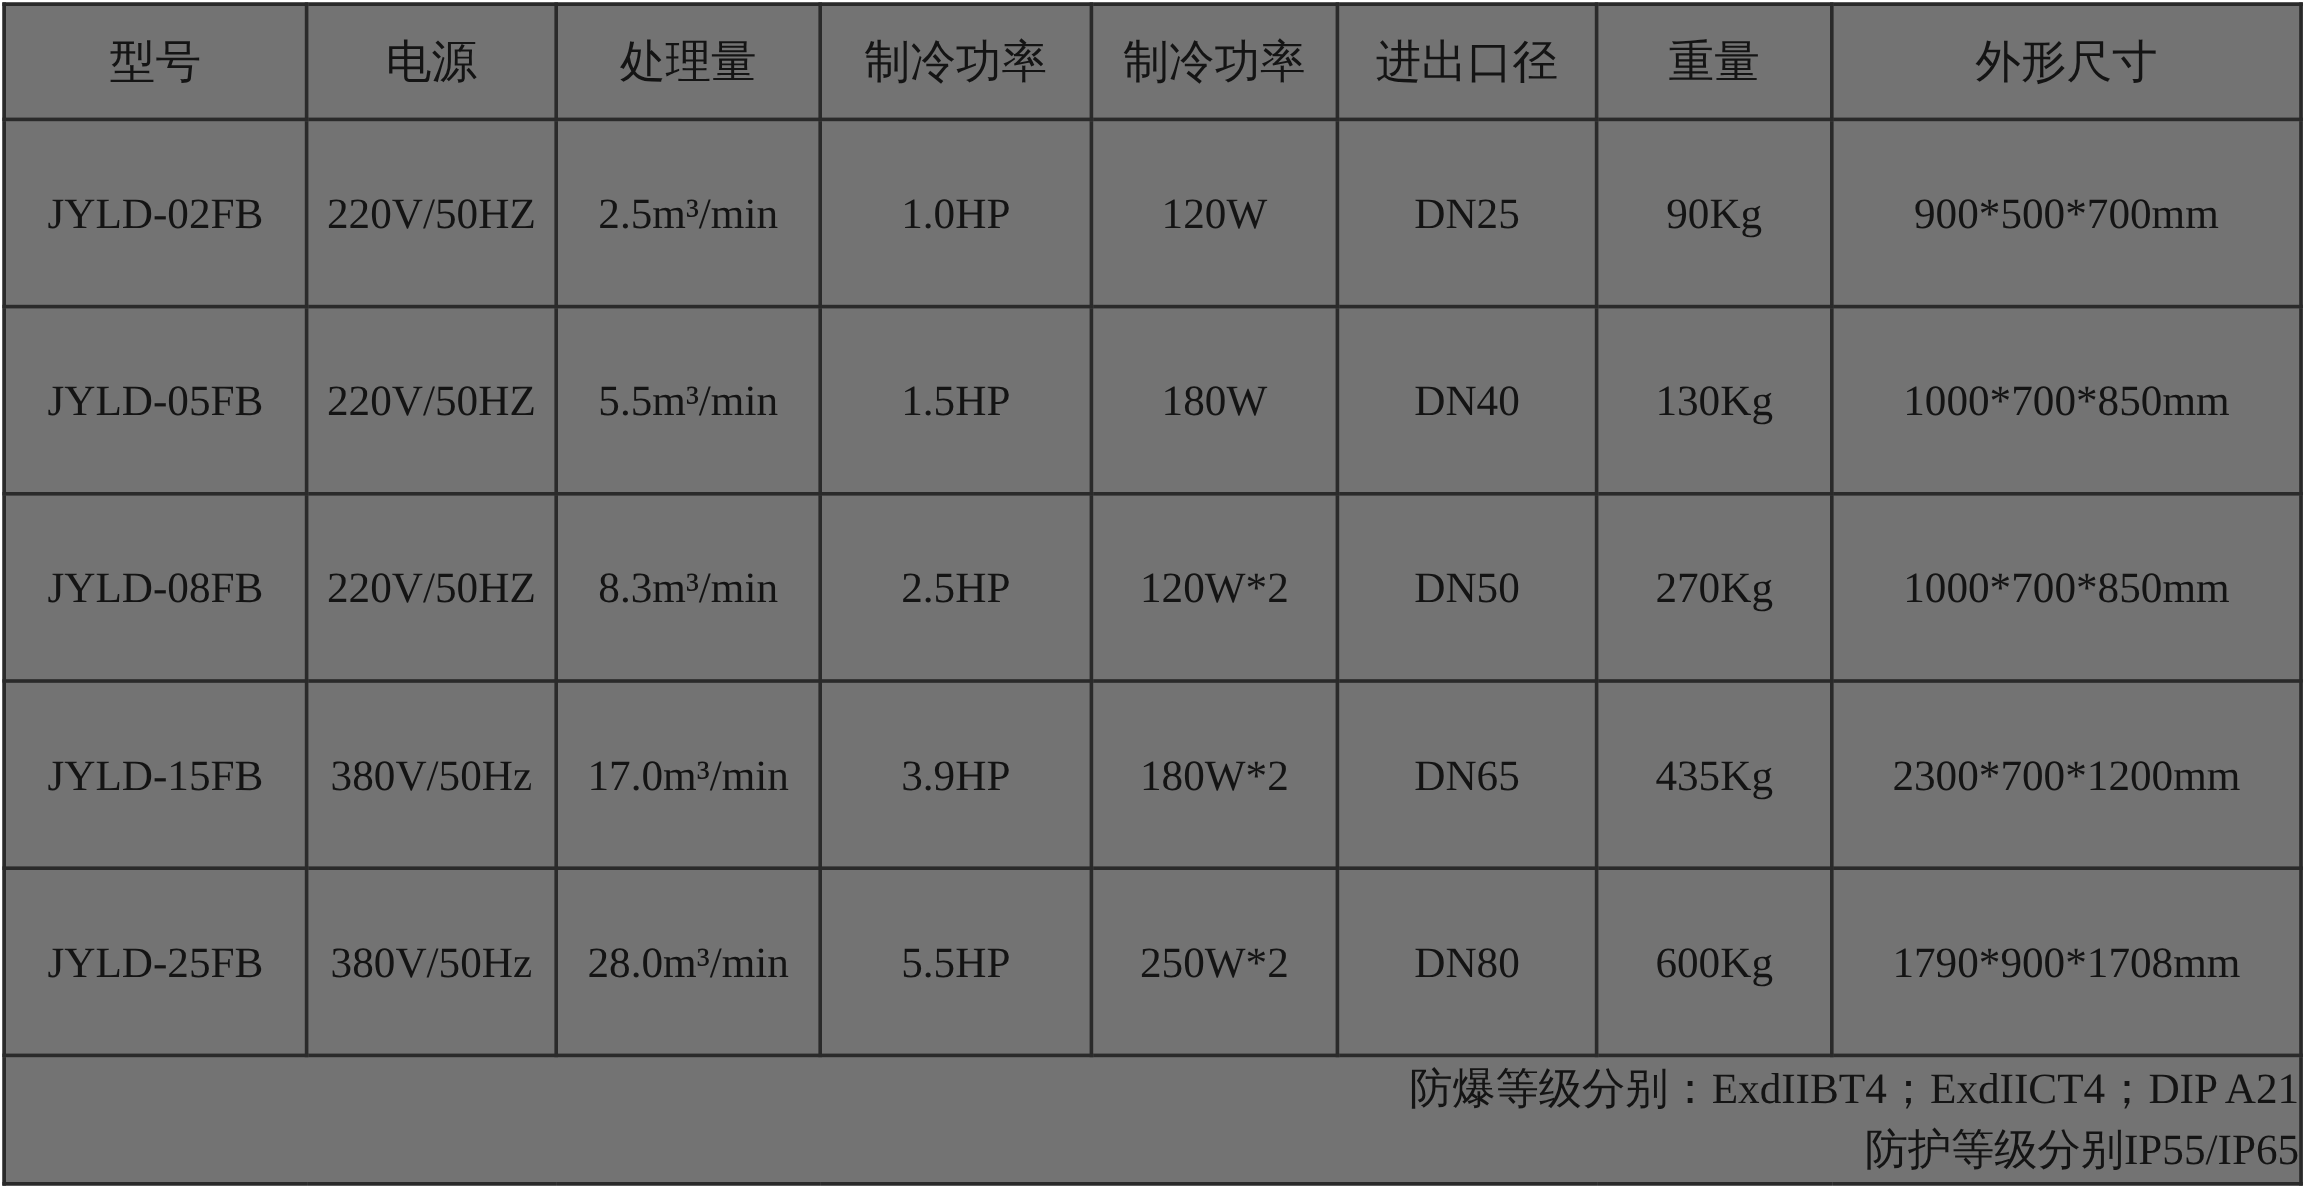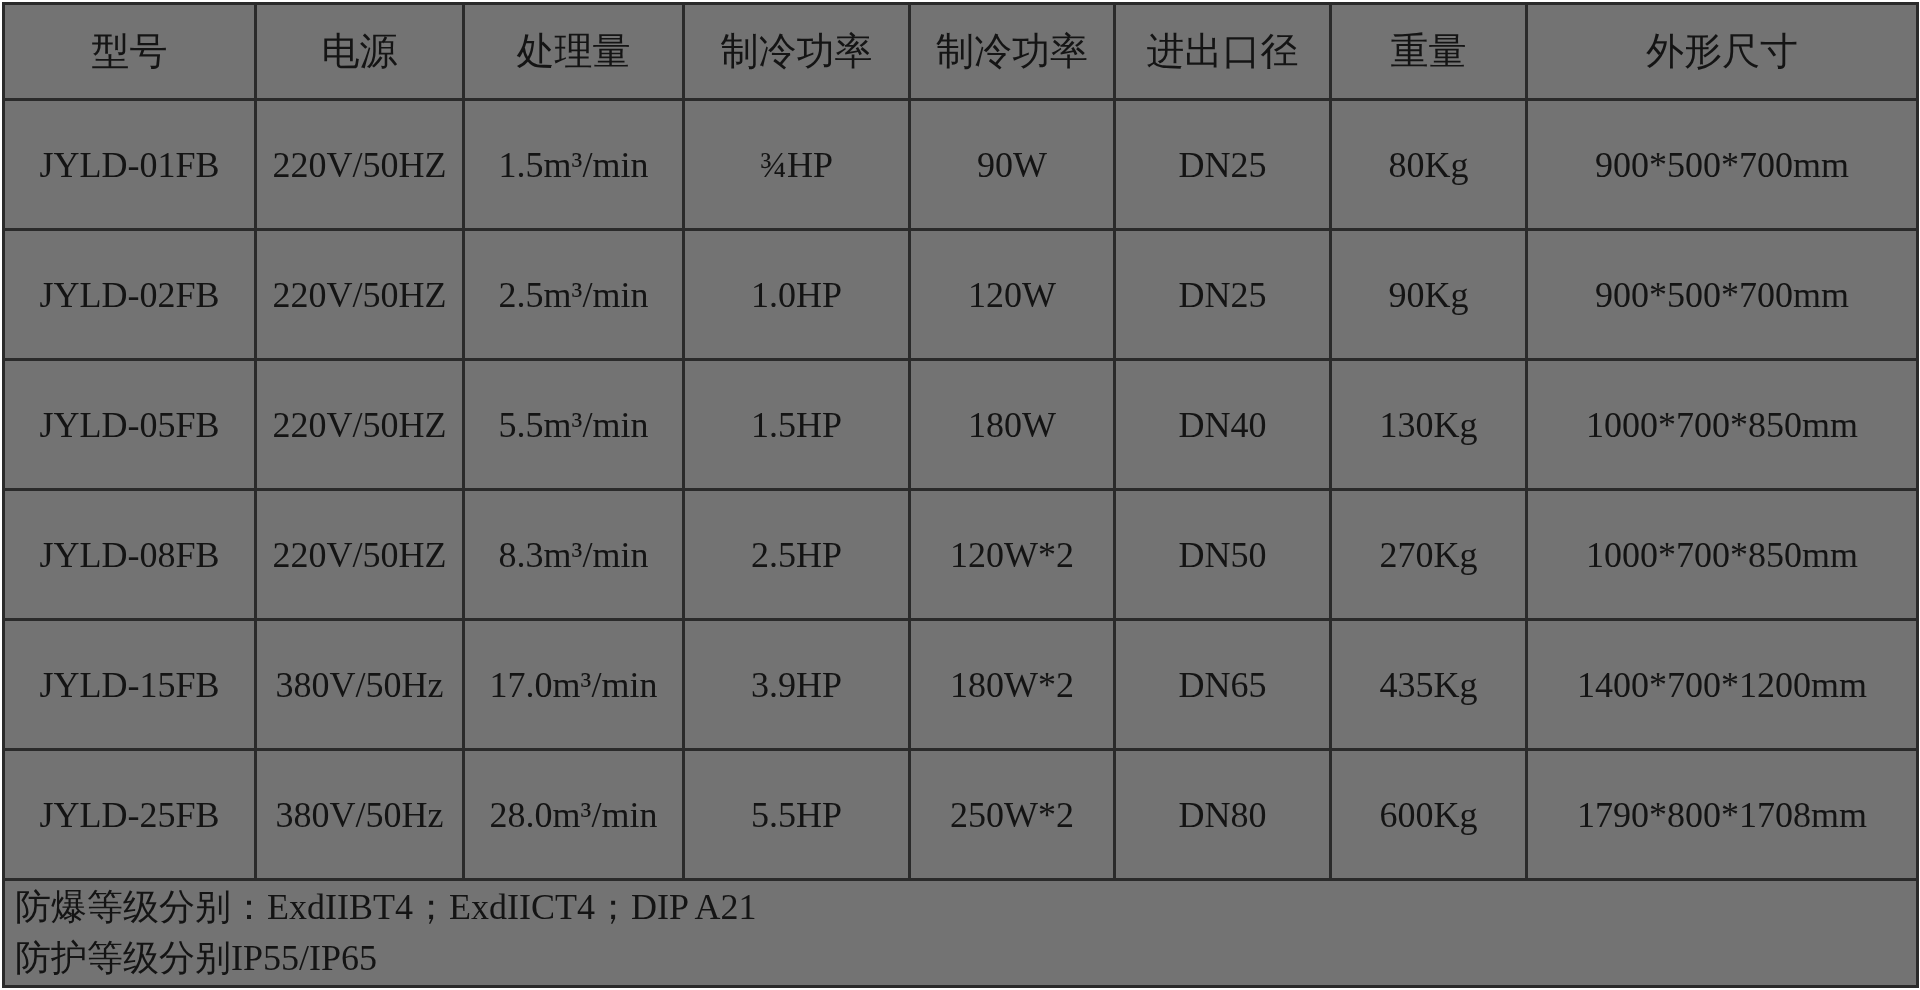--- a/index.html
+++ b/index.html
@@ -34,21 +34,21 @@
     font-size: 38px;
     font-weight: normal;
   }
   .spec-table tbody td {
     height: 68px;
     font-size: 36px;
     font-weight: normal;
   }
   .spec-table tfoot td {
     height: 104px;
-    text-align: left;
+    text-align: right;
     vertical-align: middle;
     font-size: 36px;
     padding-left: 10px;
     white-space: normal;
   }
   .footer-line {
     display: block;
     line-height: 1.42;
   }
 </style>
@@ -73,30 +73,20 @@
       <th>处理量</th>
       <th>制冷功率</th>
       <th>制冷功率</th>
       <th>进出口径</th>
       <th>重量</th>
       <th>外形尺寸</th>
     </tr>
   </thead>
   <tbody>
     <tr>
-      <td>JYLD-01FB</td>
-      <td>220V/50HZ</td>
-      <td>1.5m³/min</td>
-      <td>¾HP</td>
-      <td>90W</td>
-      <td>DN25</td>
-      <td>80Kg</td>
-      <td>900*500*700mm</td>
-    </tr>
-    <tr>
       <td>JYLD-02FB</td>
       <td>220V/50HZ</td>
       <td>2.5m³/min</td>
       <td>1.0HP</td>
       <td>120W</td>
       <td>DN25</td>
       <td>90Kg</td>
       <td>900*500*700mm</td>
     </tr>
     <tr>
@@ -120,31 +110,31 @@
       <td>1000*700*850mm</td>
     </tr>
     <tr>
       <td>JYLD-15FB</td>
       <td>380V/50Hz</td>
       <td>17.0m³/min</td>
       <td>3.9HP</td>
       <td>180W*2</td>
       <td>DN65</td>
       <td>435Kg</td>
-      <td>1400*700*1200mm</td>
+      <td>2300*700*1200mm</td>
     </tr>
     <tr>
       <td>JYLD-25FB</td>
       <td>380V/50Hz</td>
       <td>28.0m³/min</td>
       <td>5.5HP</td>
       <td>250W*2</td>
       <td>DN80</td>
       <td>600Kg</td>
-      <td>1790*800*1708mm</td>
+      <td>1790*900*1708mm</td>
     </tr>
   </tbody>
   <tfoot>
     <tr>
       <td colspan="8">
         <span class="footer-line">防爆等级分别：ExdIIBT4；ExdIICT4；DIP A21</span>
         <span class="footer-line">防护等级分别IP55/IP65</span>
       </td>
     </tr>
   </tfoot>

